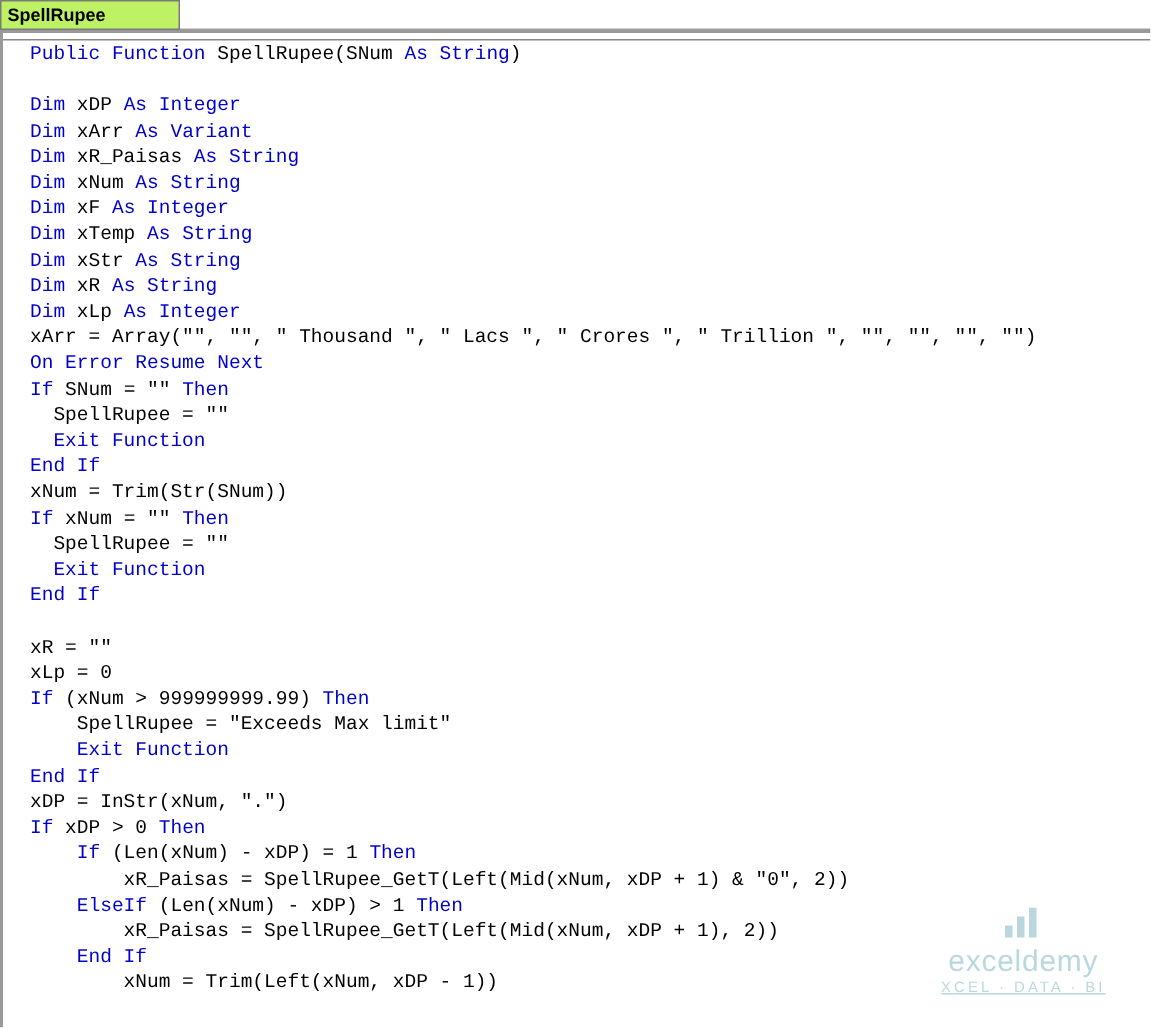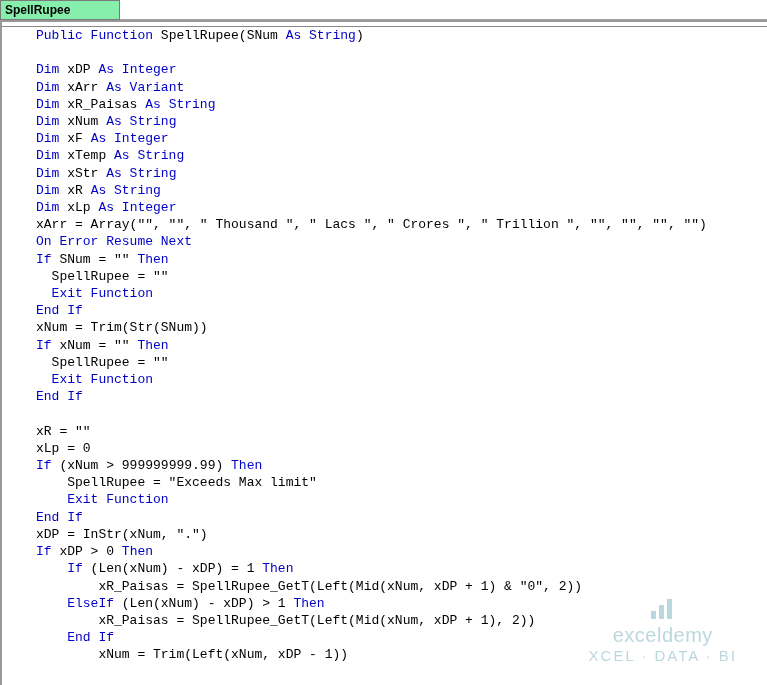--- a/index.html
+++ b/index.html
@@ -28,21 +28,21 @@
     padding: 0 4px;
     font-family: "Segoe UI", Tahoma, sans-serif;
     font-size: 12px;
     font-weight: bold;
     height: 20px;
     margin-right: 4px;
   }
   .dropdown-right {
     width: 120px;
     border: 1px solid #7a7a7a;
-    background: #86efac;
+    background: #bef264;
     display: flex;
     align-items: center;
     padding: 0 4px;
     font-family: "Segoe UI", Tahoma, sans-serif;
     font-size: 12px;
     font-weight: bold;
     height: 20px;
   }
   .dd-arrow {
     width: 16px;
@@ -64,39 +64,38 @@
     overflow: hidden;
   }
   .rule {
     border-top: 1px solid #888;
     margin-left: 0;
   }
   .code-area {
     padding-left: 18px;
     white-space: pre;
     line-height: 17.2px;
-    margin-left: 16px;
   }
   .kw { color: #0000c8; }
   .txt { color: #000000; }
   .watermark {
     position: absolute;
     right: 30px;
     bottom: 20px;
     font-family: "Segoe UI", Arial, sans-serif;
     text-align: center;
     opacity: 0.45;
     color: #6aa8b8;
     font-size: 11px;
     line-height: 1.2;
     pointer-events: none;
     margin-left: 32px;
   }
   .watermark .brand { font-size: 20px; font-weight: 500; letter-spacing: 0.5px; }
-  .watermark .sub { font-size: 15px; letter-spacing: 2px; }
+  .watermark .sub { font-size: 10px; letter-spacing: 2px; text-decoration: underline; }
   .watermark svg { display: block; margin: 0 auto 2px auto; }
 </style>
 </head>
 <body>
 
 <div class="top-bar">
   <div class="dropdown-right">
     <span>SpellRupee</span>
   </div>
 </div>

